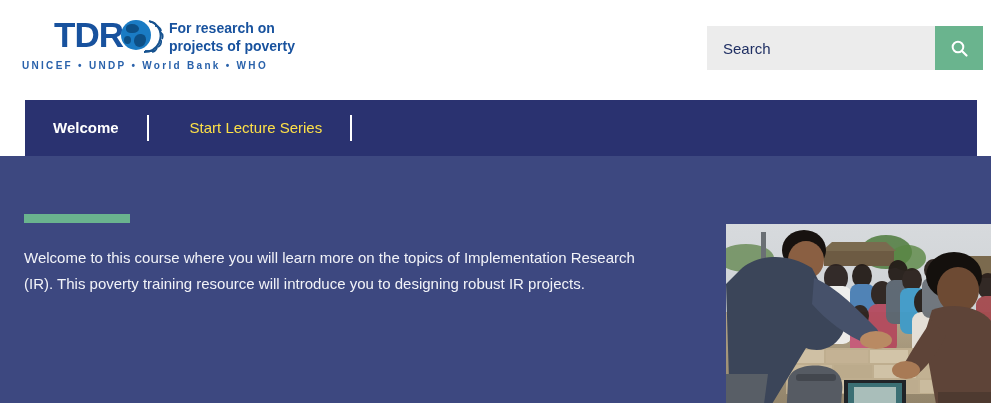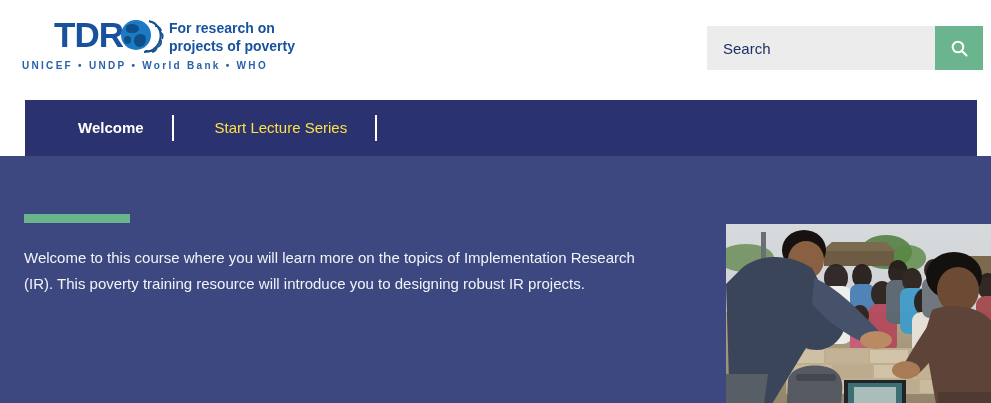--- a/index.html
+++ b/index.html
@@ -157,21 +157,20 @@
     width: 952px;
     height: 56px;
     background: #2a3270;
     display: flex;
     align-items: center;
     box-sizing: border-box;
   }
   .nav-list {
     display: flex;
     align-items: center;
-    padding-left: 25px;
     height: 100%;
   }
   .nav-item {
     font-family: "Liberation Sans", sans-serif;
     font-size: 15px;
     font-weight: bold;
     color: #ffffff;
     padding: 0 28px;
     cursor: pointer;
     white-space: nowrap;

